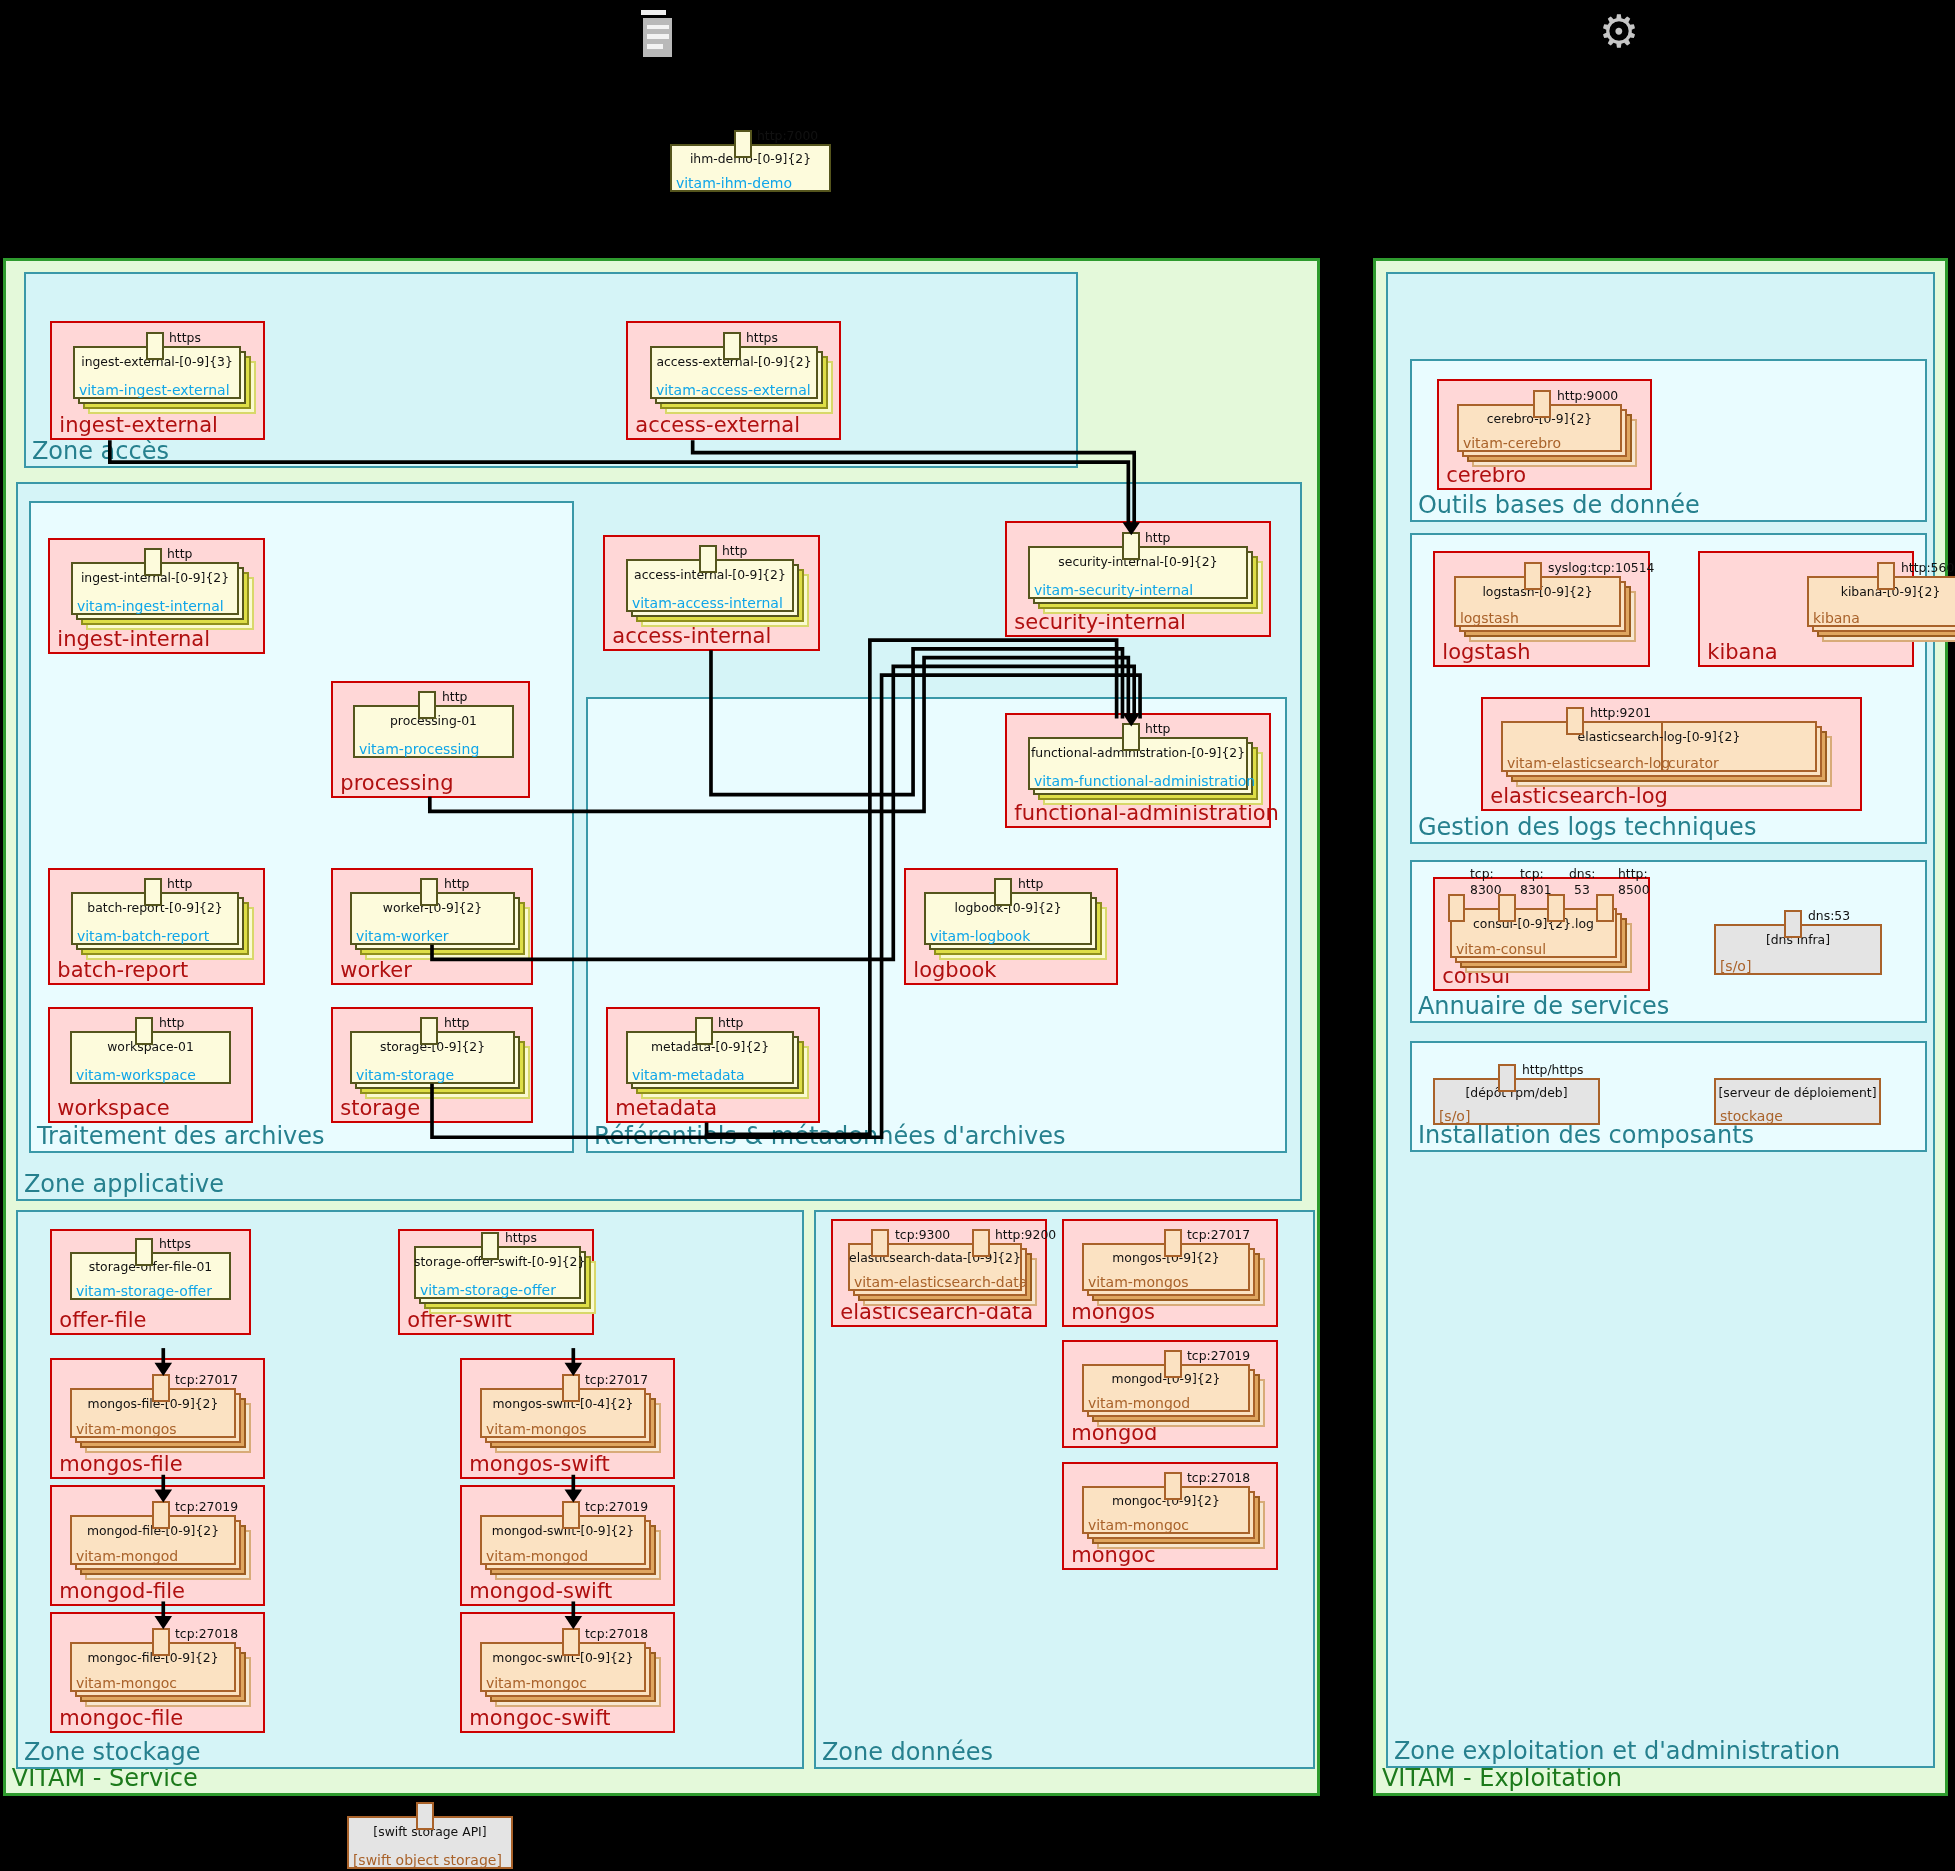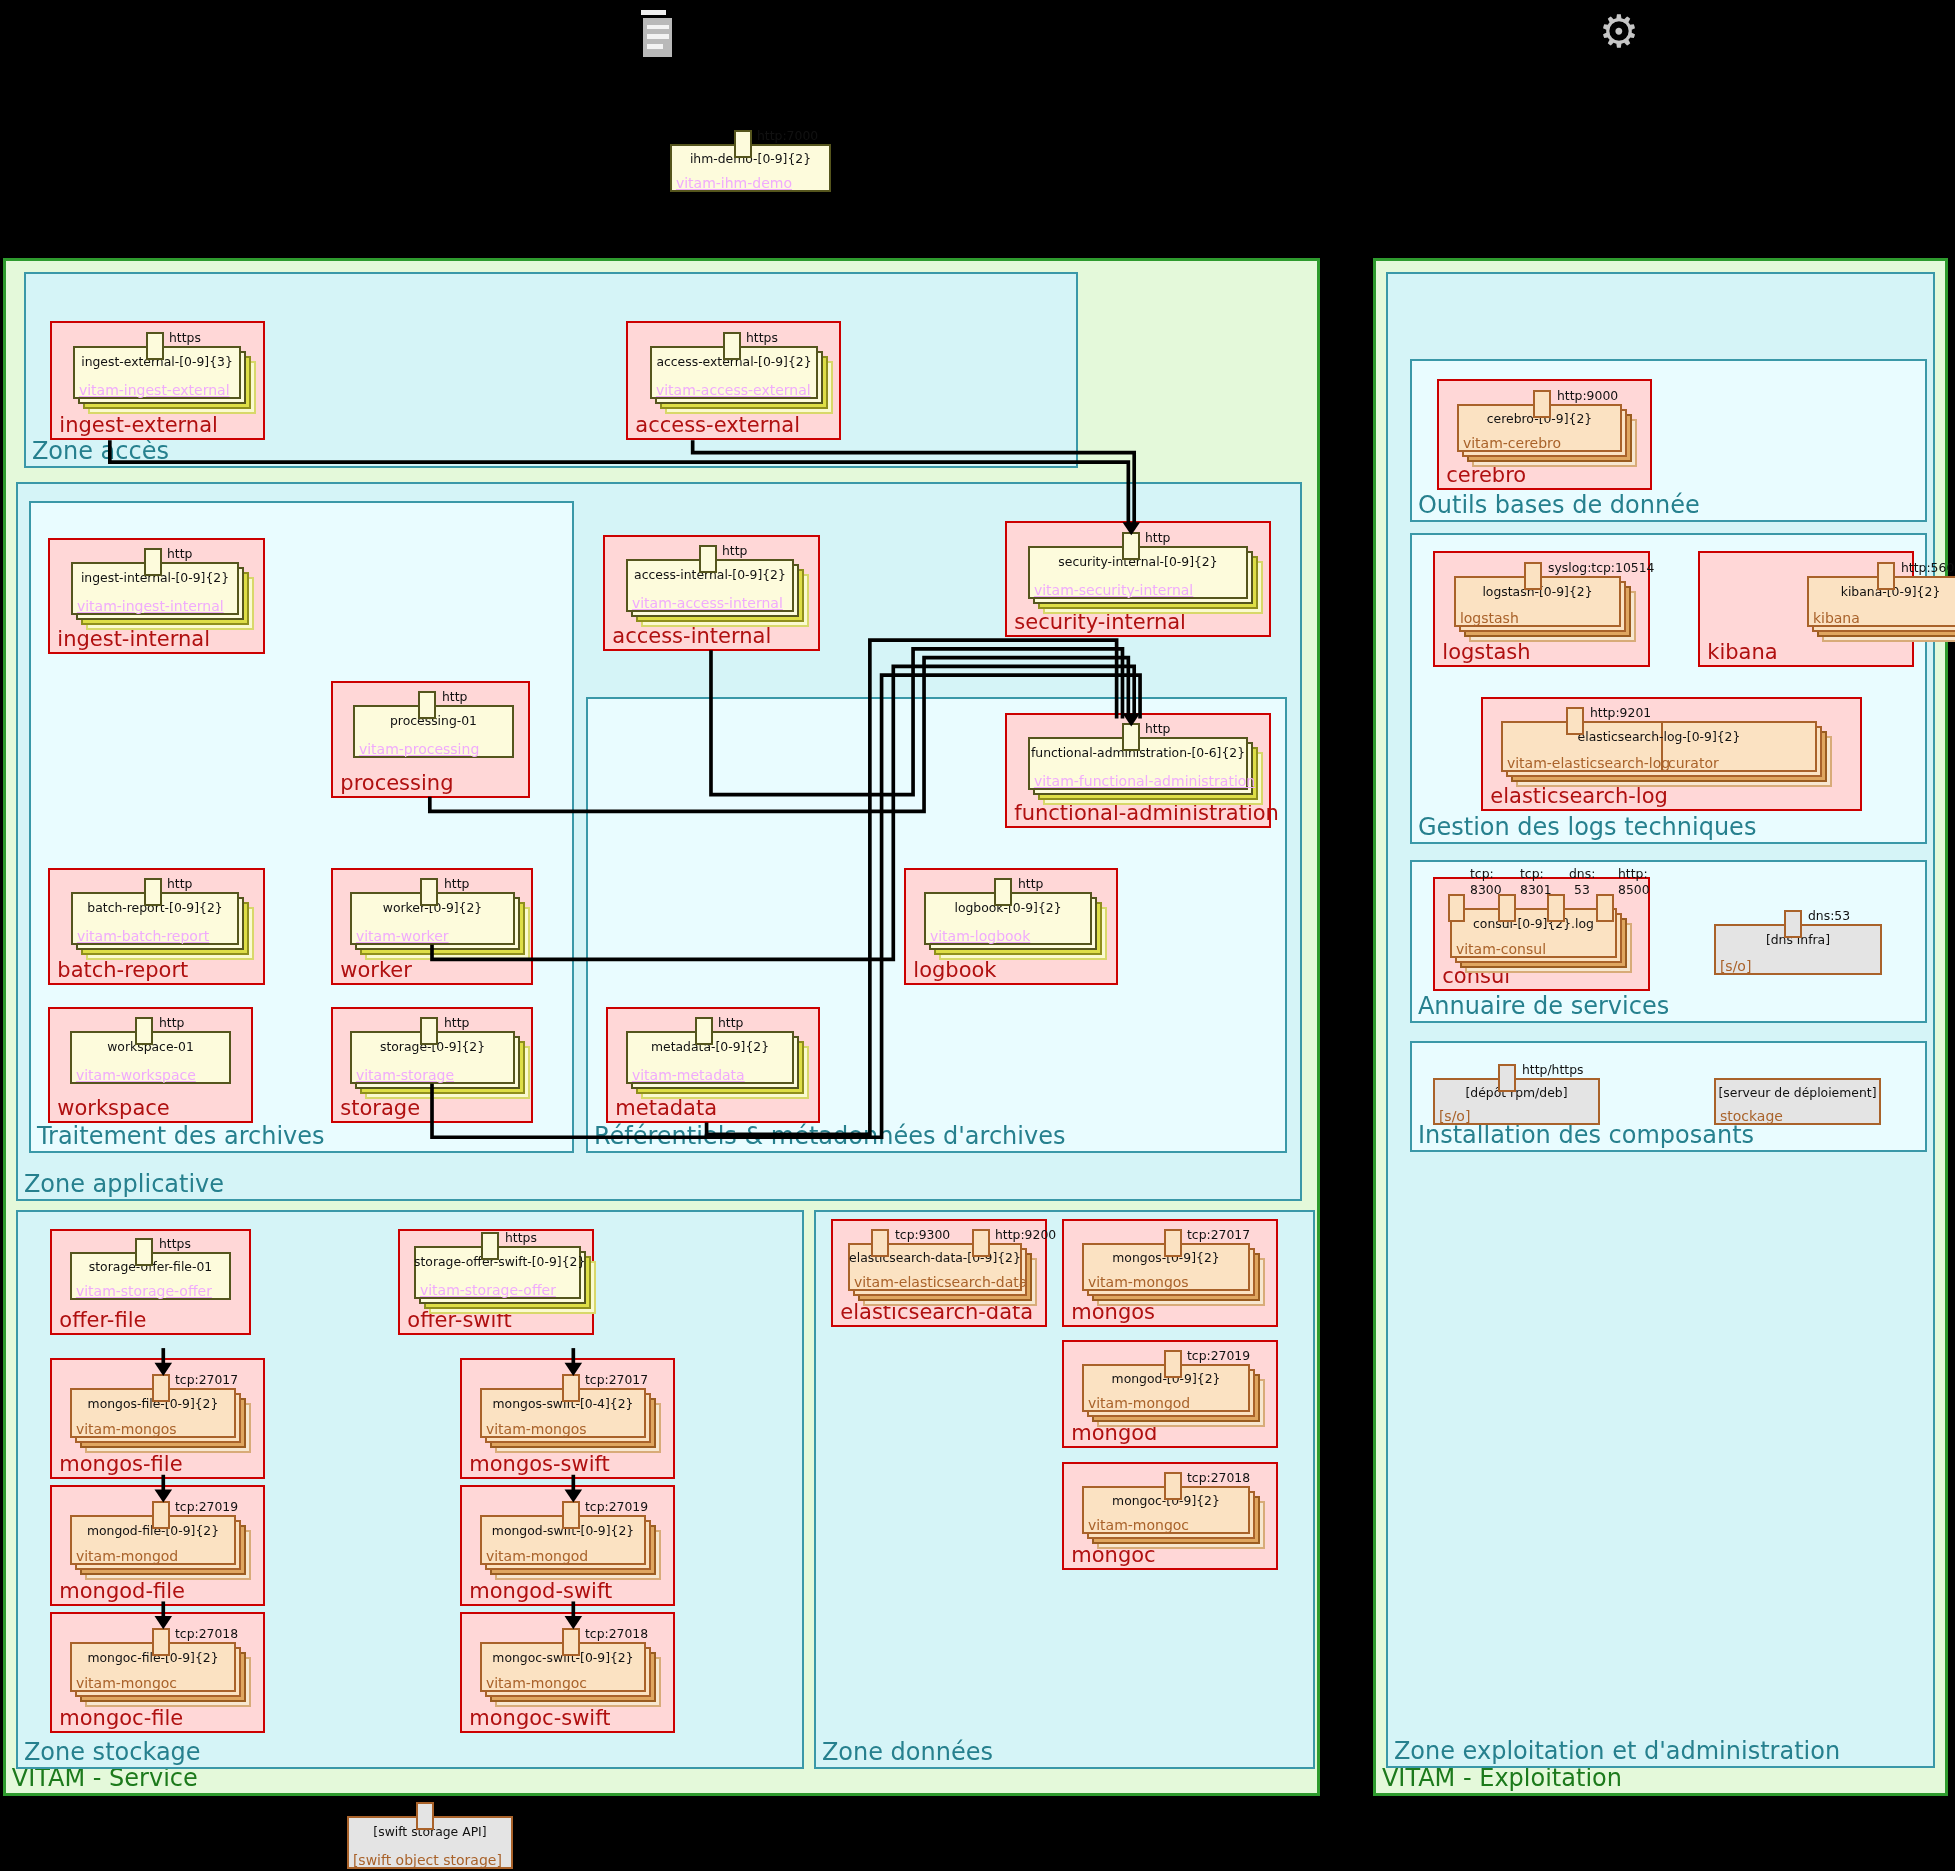--- a/index.html
+++ b/index.html
@@ -30,21 +30,21 @@
   .port{position:absolute;top:-14px;width:17.6px;height:28px;border:2.9px solid;z-index:3;}
   .yellow .port{background:#fdfbdc;border-color:#55551d;}
   .tan .port{background:#fbe2c2;border-color:#a9622a;}
   .gray .port{background:#e4e4e4;border-color:#a9622a;}
   .port-label{position:absolute;top:-16px;font-size:12.4px;color:#111;white-space:nowrap;z-index:3;}
   .port-label.l1{top:-42px;}
   .port-label.l2{top:-26px;}
   .comp-name{position:absolute;left:0;right:0;top:8px;text-align:center;font-size:12.4px;color:#111;
              white-space:nowrap;z-index:2;}
   .comp-sub{position:absolute;left:5.9px;bottom:1.5px;font-size:14px;white-space:nowrap;z-index:2;}
-  .yellow .comp-sub{color:#f0abfc;text-decoration:underline;}
+  .yellow .comp-sub{color:#0ea5e9;}
   .tan .comp-sub,.gray .comp-sub{color:#a9622a;}
   .comp-sub2{position:absolute;bottom:1.5px;font-size:14px;color:#a9622a;white-space:nowrap;z-index:2;}
   .divider{position:absolute;top:0;bottom:0;border-left:2.9px solid #a9622a;z-index:1;}
   #wires{position:absolute;left:0;top:0;z-index:5;pointer-events:none;}
   
   .doc-icon{position:absolute;left:639px;top:10.3px;width:37px;height:47px;}
   .doc-tab{position:absolute;left:1.5px;top:0;width:25px;height:5.1px;background:#efefef;}
   .doc-body{position:absolute;left:4.4px;top:8px;width:29px;height:39px;background:#b9b9b9;}
   .doc-line{position:absolute;left:3.7px;height:4.4px;background:#f3f3f3;}
   .gear-icon{position:absolute;left:1599px;top:1.5px;font-size:45px;color:#c6c6c6;line-height:59px;}
@@ -255,21 +255,21 @@
       <div class="comp-name">security-internal-[0-9]{2}</div>
       <div class="comp-sub">vitam-security-internal</div>
     </div>
     <div class="comp yellow stacked" style="left: 1028px; top: 737px; width: 220px; height: 53px; position: absolute; overflow: visible;">
       <div class="sh sh3"></div>
       <div class="sh sh2"></div>
       <div class="sh sh1"></div>
       <div class="comp-main"></div>
       <div class="port" style="left: 94px;"></div>
       <div class="port-label" style="left: 117px;">http</div>
-      <div class="comp-name">functional-administration-[0-6]{2}</div>
+      <div class="comp-name">functional-administration-[0-9]{2}</div>
       <div class="comp-sub">vitam-functional-administration</div>
     </div>
     <div class="comp yellow stacked" style="left: 71px; top: 892px; width: 168px; height: 53px; position: absolute; overflow: visible;">
       <div class="sh sh3"></div>
       <div class="sh sh2"></div>
       <div class="sh sh1"></div>
       <div class="comp-main"></div>
       <div class="port" style="left: 73px;"></div>
       <div class="port-label" style="left: 96px;">http</div>
       <div class="comp-name">batch-report-[0-9]{2}</div>

